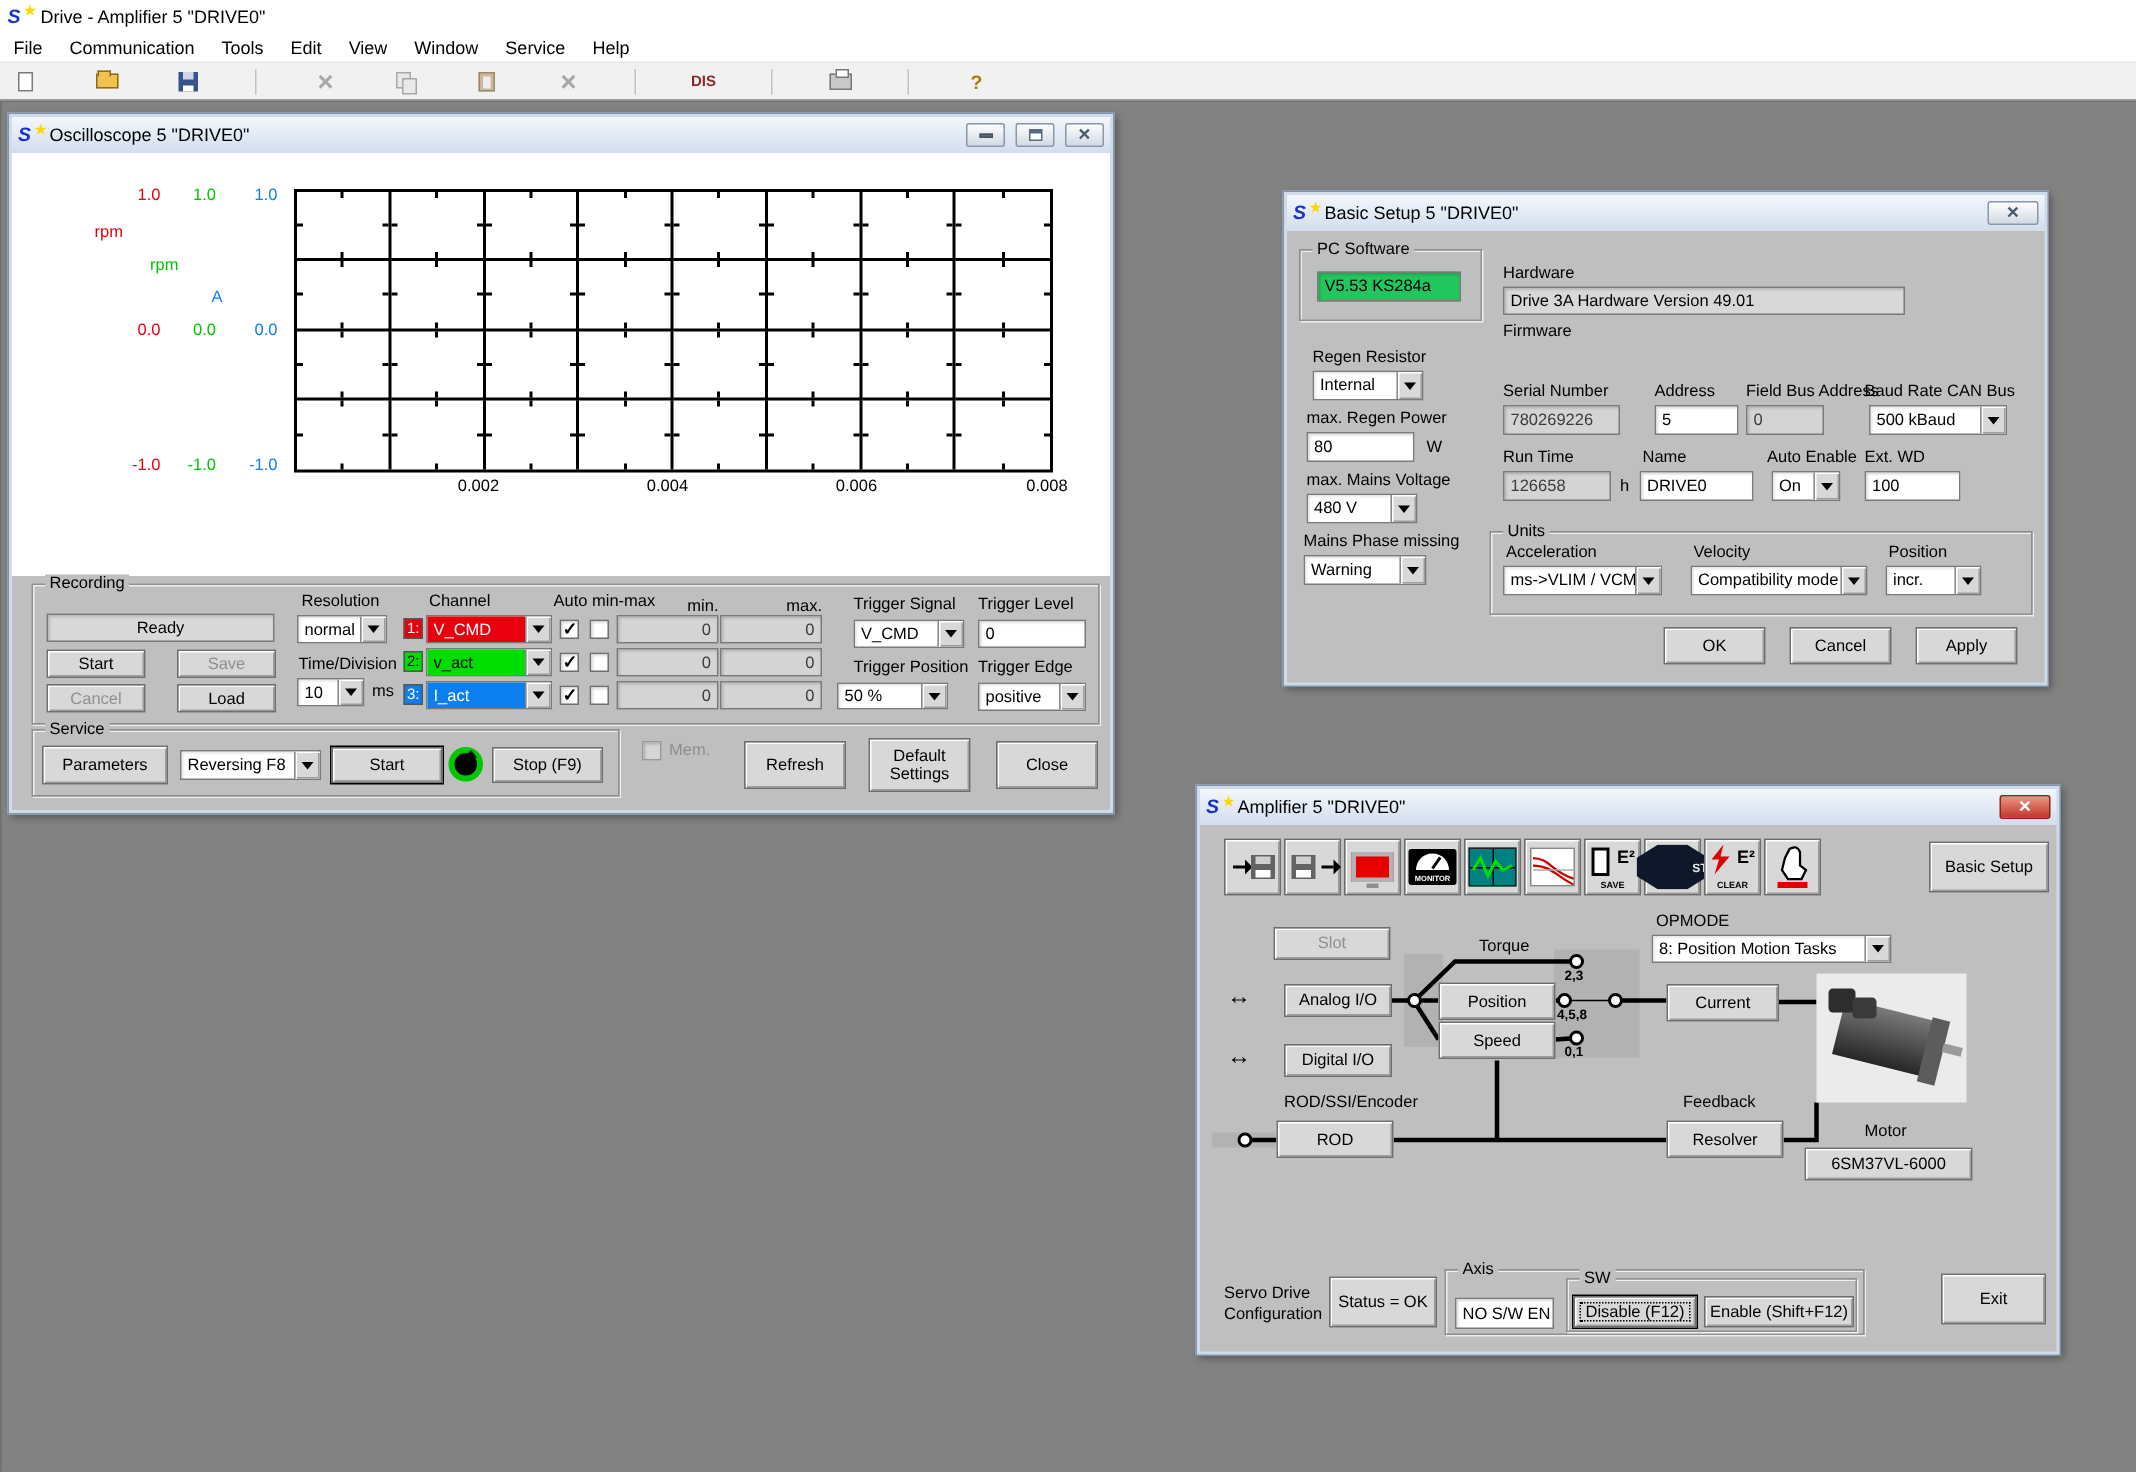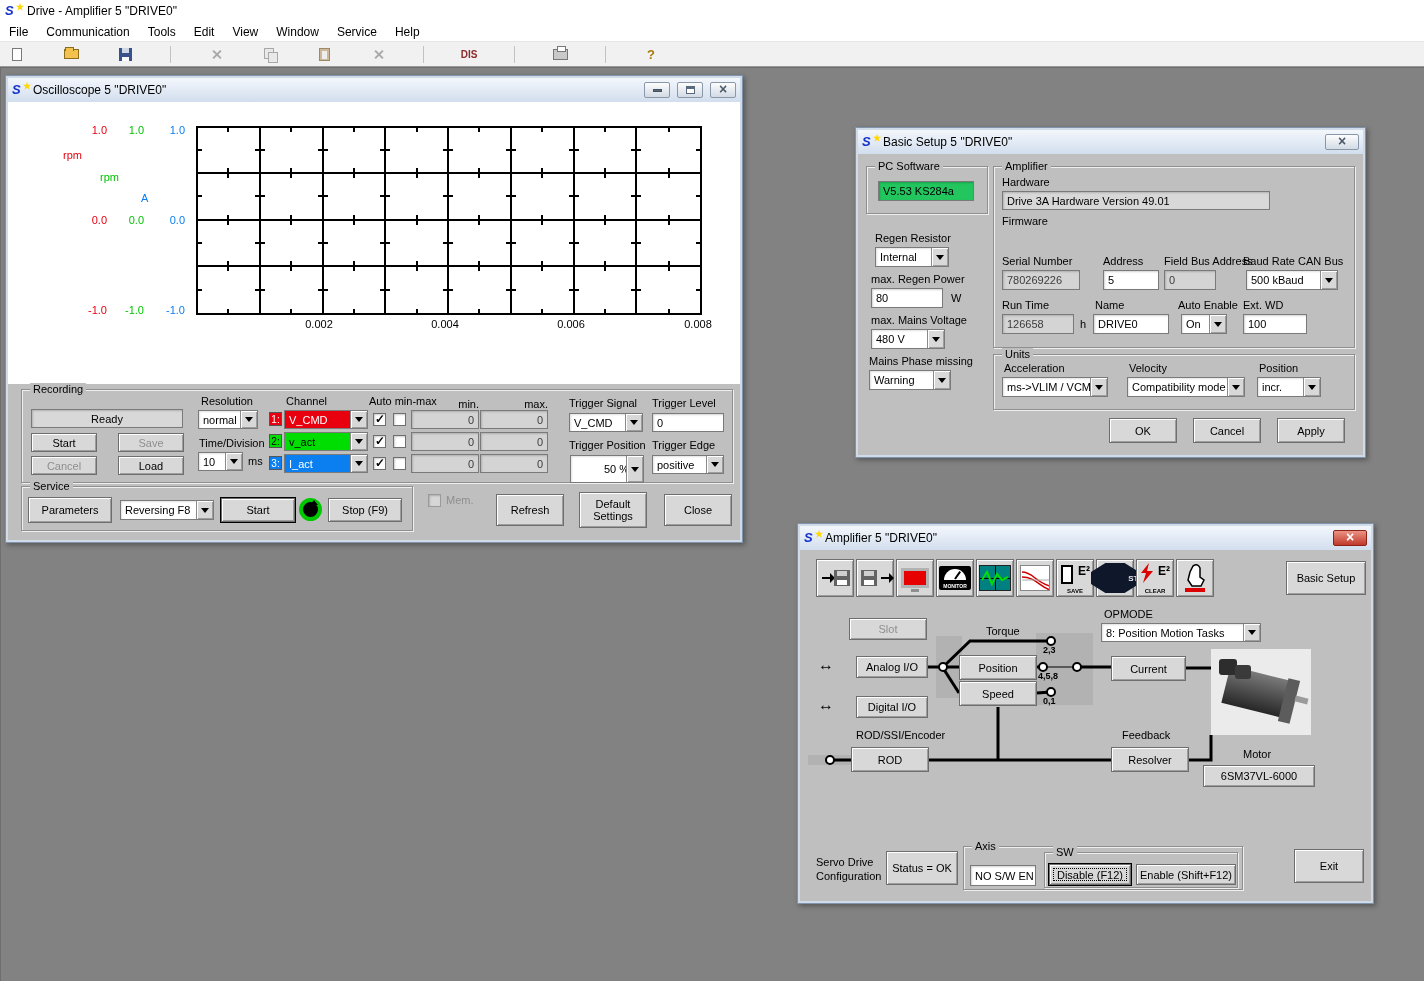--- a/index.html
+++ b/index.html
@@ -335,21 +335,21 @@
       <span class="lbl" style="left:561px;top:13px;">Trigger Signal</span>
       <div class="sel" style="left:561px;top:29px;width:74px;height:19px;">
         <span class="sel-txt">V_CMD</span>
         <span class="sel-btn">
             <span class="arr-dn"></span>
           </span>
       </div>
       <span class="lbl" style="left:644px;top:13px;">Trigger Level</span>
       <input class="txt" style="left: 644px; top: 29px; width: 72px; height: 19px;" value="0">
       <span class="lbl" style="left:561px;top:55px;">Trigger Position</span>
-      <div class="sel" style="left:562px;top:71px;width:74px;height:28px;padding-left:29px;">
+      <div class="sel" style="left:550px;top:71px;width:74px;height:18px;">
         <span class="sel-txt">50 %</span>
         <span class="sel-btn">
             <span class="arr-dn"></span>
           </span>
       </div>
       <span class="lbl" style="left:644px;top:55px;">Trigger Edge</span>
       <div class="sel" style="left:644px;top:71px;width:72px;height:19px;">
         <span class="sel-txt">positive</span>
         <span class="sel-btn">
             <span class="arr-dn"></span>
@@ -385,23 +385,20 @@
     <span class="cap-btn" style="width:34px;">
         <span class="glyph-x"></span>
       </span>
   </div>
   <div class="win-body">
     <div class="grp" style="left:8px;top:12px;width:122px;height:48px;">
       <span class="grp-label">PC Software</span>
     </div>
     <div class="txt" style="left:20px;top:27px;width:96px;height:20px;background:#22c55e;">V5.53 KS284a</div>
 
-    <div class="grp" style="left:135px;top:12px;width:362px;height:182px;">
-      <span class="grp-label">Amplifier</span>
-    </div>
     <span class="lbl" style="left:144px;top:22px;">Hardware</span>
     <div class="txt" style="left:144px;top:37px;width:268px;height:19px;background:#d8d8d8;">Drive 3A Hardware Version 49.01</div>
     <span class="lbl" style="left:144px;top:61px;">Firmware</span>
 
     <span class="lbl" style="left:144px;top:101px;">Serial Number</span>
     <div class="txt disabled" style="left:144px;top:116px;width:78px;height:20px;">780269226</div>
     <span class="lbl" style="left:245px;top:101px;">Address</span>
     <input class="txt" style="left: 245px; top: 116px; width: 56px; height: 20px;" value="5">
     <span class="lbl" style="left:306px;top:101px;">Field Bus Address</span>
     <div class="txt disabled" style="left:306px;top:116px;width:52px;height:20px;">0</div>

